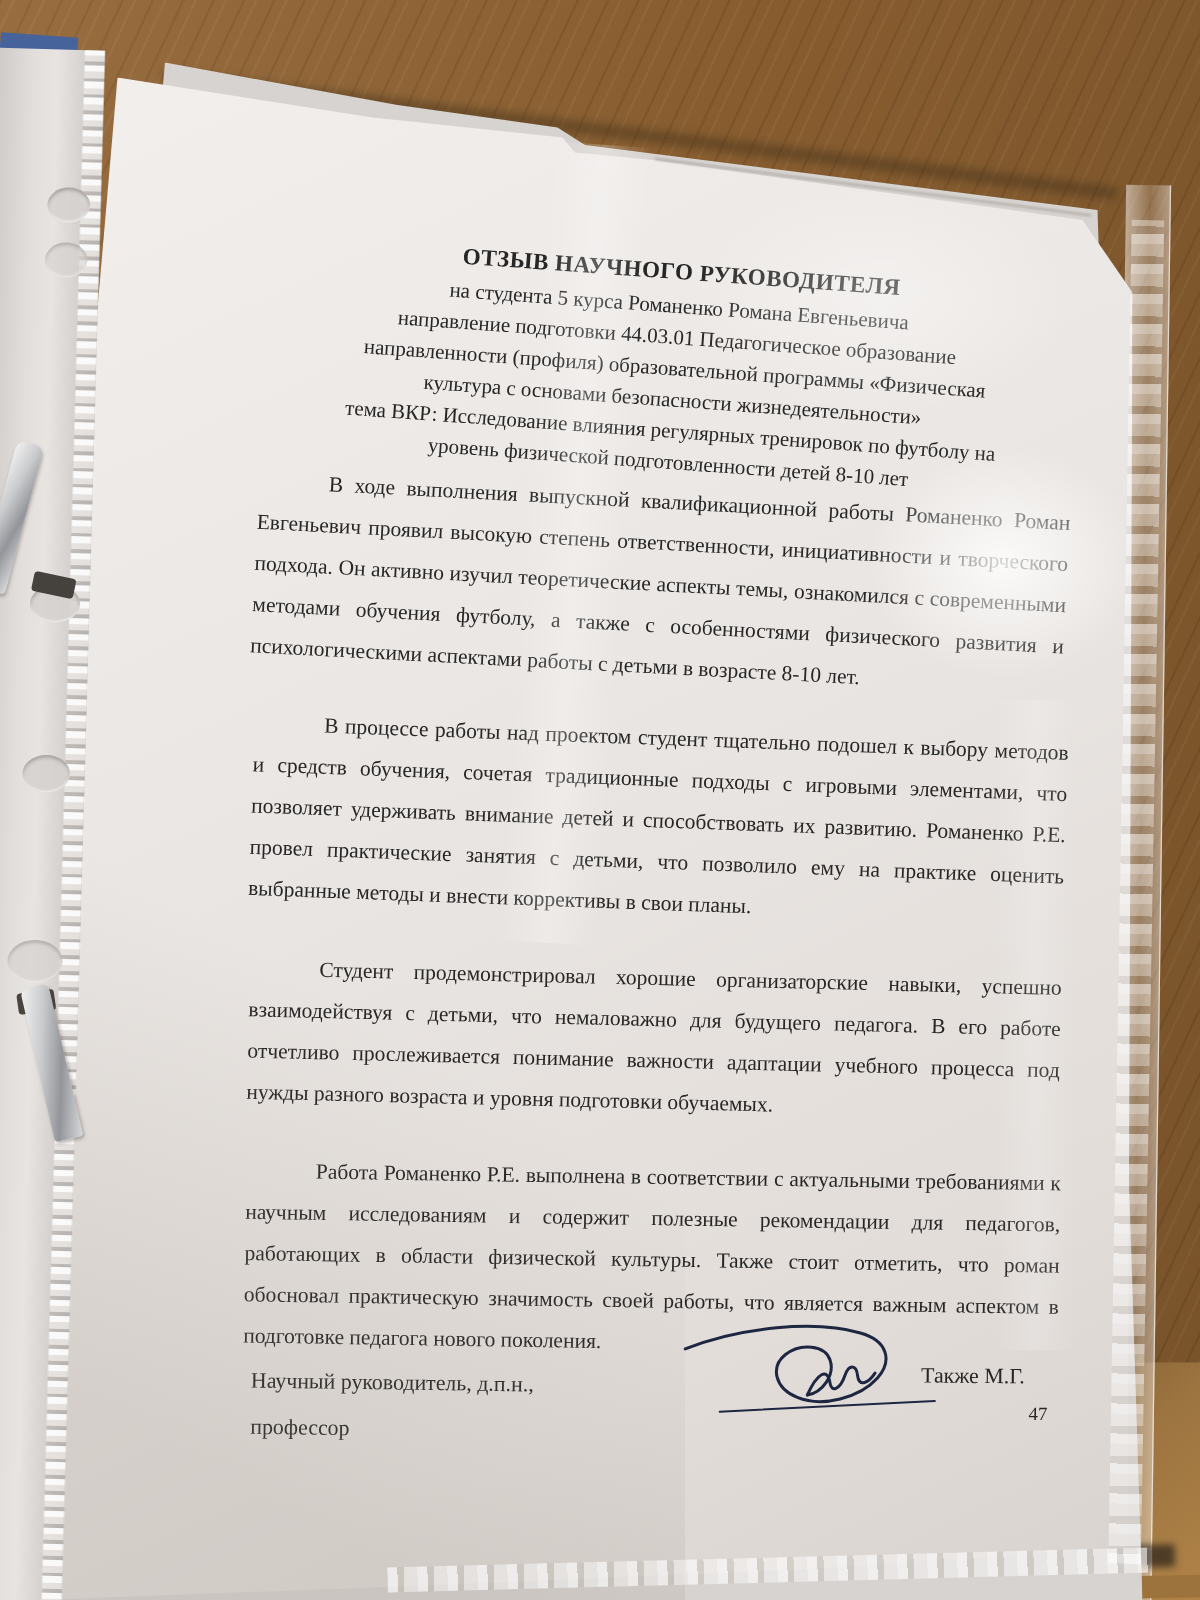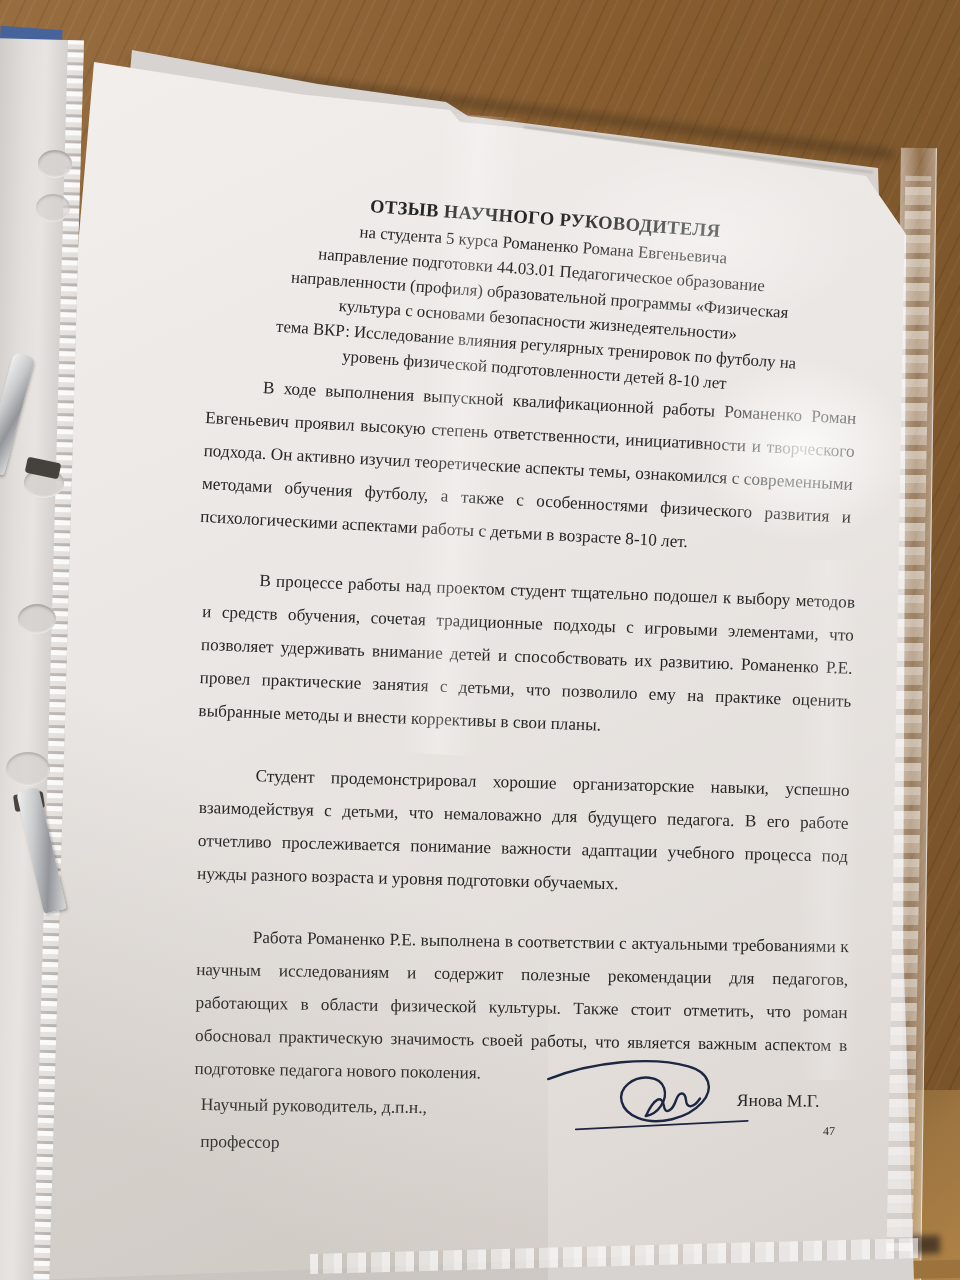--- a/index.html
+++ b/index.html
@@ -51,21 +51,21 @@
   .para{position:absolute;z-index:7;color:#262626;transform-origin:left top;
     text-align:justify;font-size:17.2px;line-height:33px;text-indent:56px;}
   .para-1{left:208px;top:351px;width:650px;transform:rotate(3deg);}
   .para-2{left:204px;top:545px;width:652px;transform:rotate(2.1deg);}
   .para-3{left:200px;top:741px;width:650px;transform:rotate(1.4deg);}
   .para-4{left:197px;top:903px;width:652px;transform:rotate(.9deg);}
   .sig-role{left:201px;top:1086px;width:330px;font-size:17.5px;line-height:37px;
     transform:rotate(.8deg);text-align:left;}
   .sig-svg{position:absolute;left:542px;top:1054px;z-index:7;transform:rotate(.5deg);}
   .sig-name{left:737px;top:1090px;font-size:17.5px;transform:rotate(.5deg);}
-  .page-num{left:823px;top:1124px;font-size:12px;transform:rotate(.5deg);}
+  .page-num{left:823px;top:1124px;font-size:15px;transform:rotate(.5deg);}
 
   
   .overlay{position:absolute;pointer-events:none;}
   .glare-words{left:648px;top:318px;width:310px;height:265px;z-index:8;
     background:radial-gradient(closest-side,rgba(255,255,255,.82),rgba(255,255,255,0) 70%);}
   .glare-top{left:490px;top:110px;width:430px;height:260px;z-index:8;
     background:radial-gradient(closest-side,rgba(255,255,255,.38),rgba(255,255,255,0) 72%);}
   .sheen-1{left:420px;top:115px;width:80px;height:640px;z-index:8;transform:rotate(4deg);
     background:linear-gradient(90deg,transparent,rgba(255,255,255,.26) 50%,transparent);}
   .sheen-2{left:796px;top:560px;width:64px;height:520px;z-index:8;
@@ -146,21 +146,21 @@
   </div>
 
   <svg class="sig-svg" width="212" height="94" viewBox="0 0 212 94">
     <g fill="none" stroke="#1d2742" stroke-width="2.4" stroke-linecap="round">
       <path d="M6 26 C 50 8, 110 2, 146 12 C 168 18, 172 34, 160 48 C 146 64, 116 72, 96 64 C 78 57, 74 40, 86 30 C 98 20, 118 22, 122 34 C 126 46, 116 60, 104 62"></path>
       <path d="M104 62 C 112 44, 120 40, 122 52 C 123 60, 130 58, 134 46 C 137 37, 143 37, 144 46 C 145 55, 152 53, 158 44"></path>
       <path d="M34 76 L 206 66" stroke-width="1.6"></path>
     </g>
   </svg>
 
-  <div class="txt sig-name">Янова М.Г.</div>
+  <div class="txt sig-name">Также М.Г.</div>
   <div class="txt page-num">47</div>
 
   <div class="overlay glare-words"></div>
   <div class="overlay glare-top"></div>
   <div class="overlay sheen-1"></div>
   <div class="overlay sheen-2"></div>
   <div class="overlay shade-bl"></div>
   <div class="overlay crinkle-right"></div>
   <div class="overlay crinkle-bottom"></div>
 

